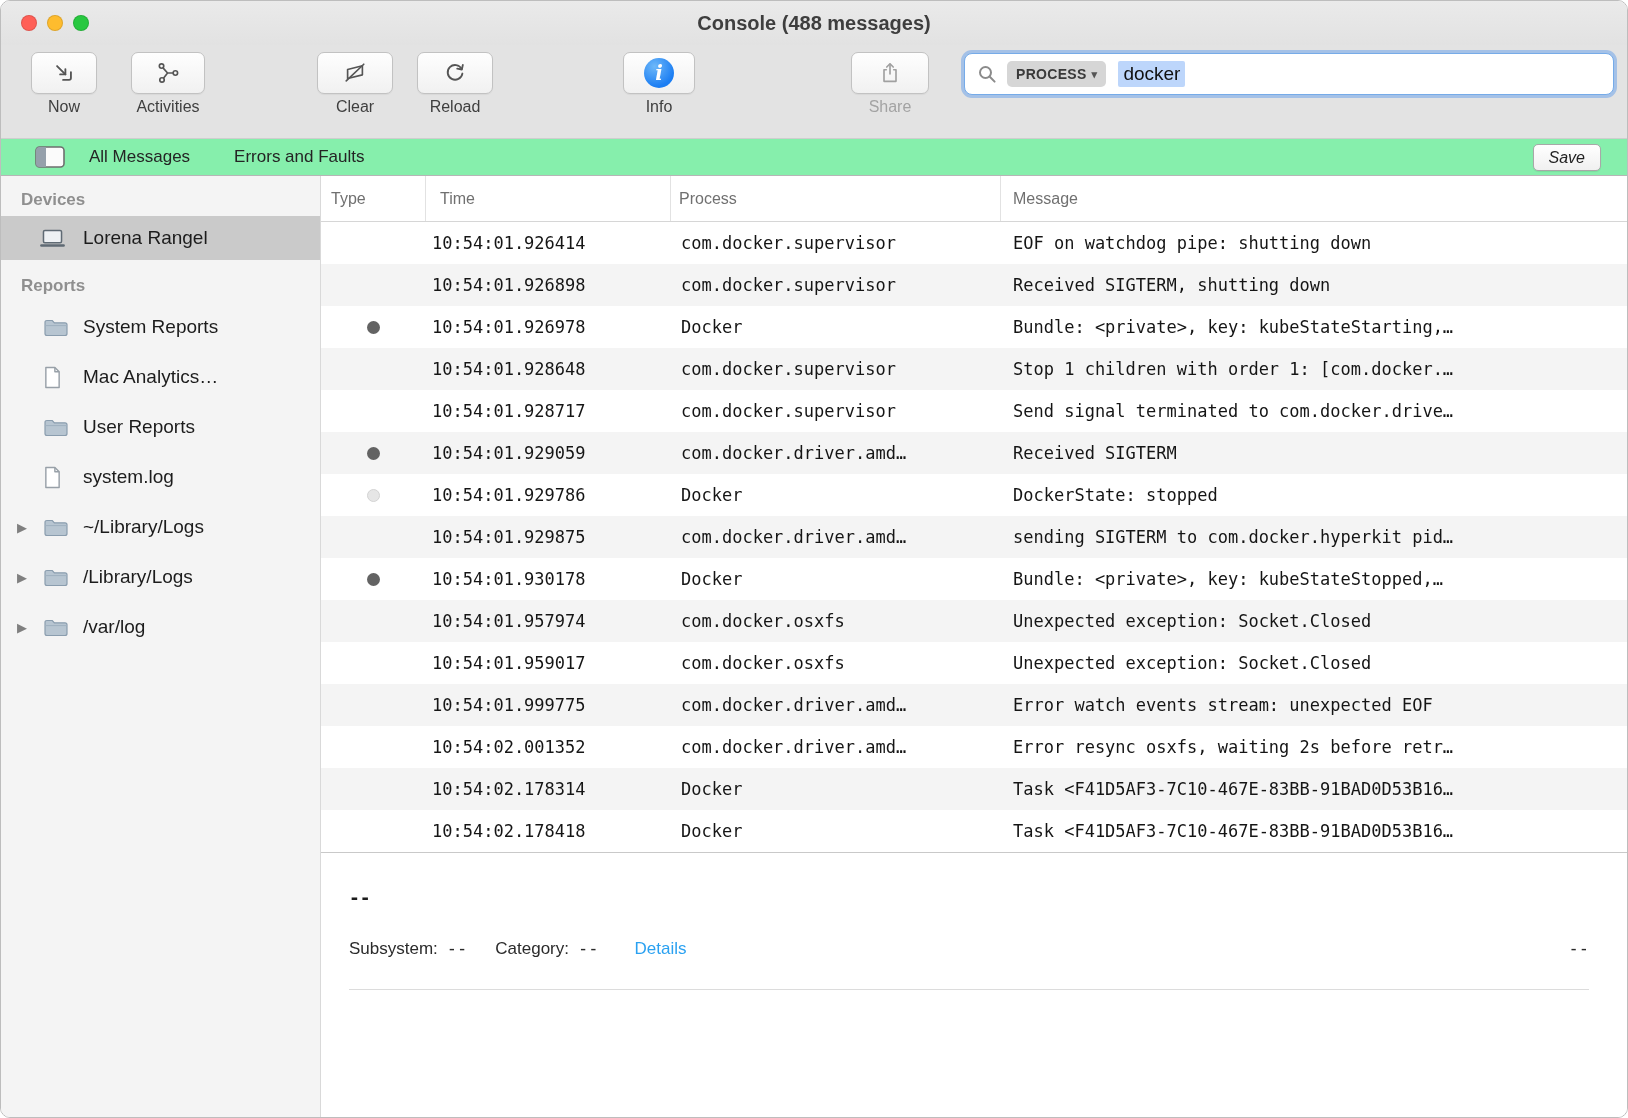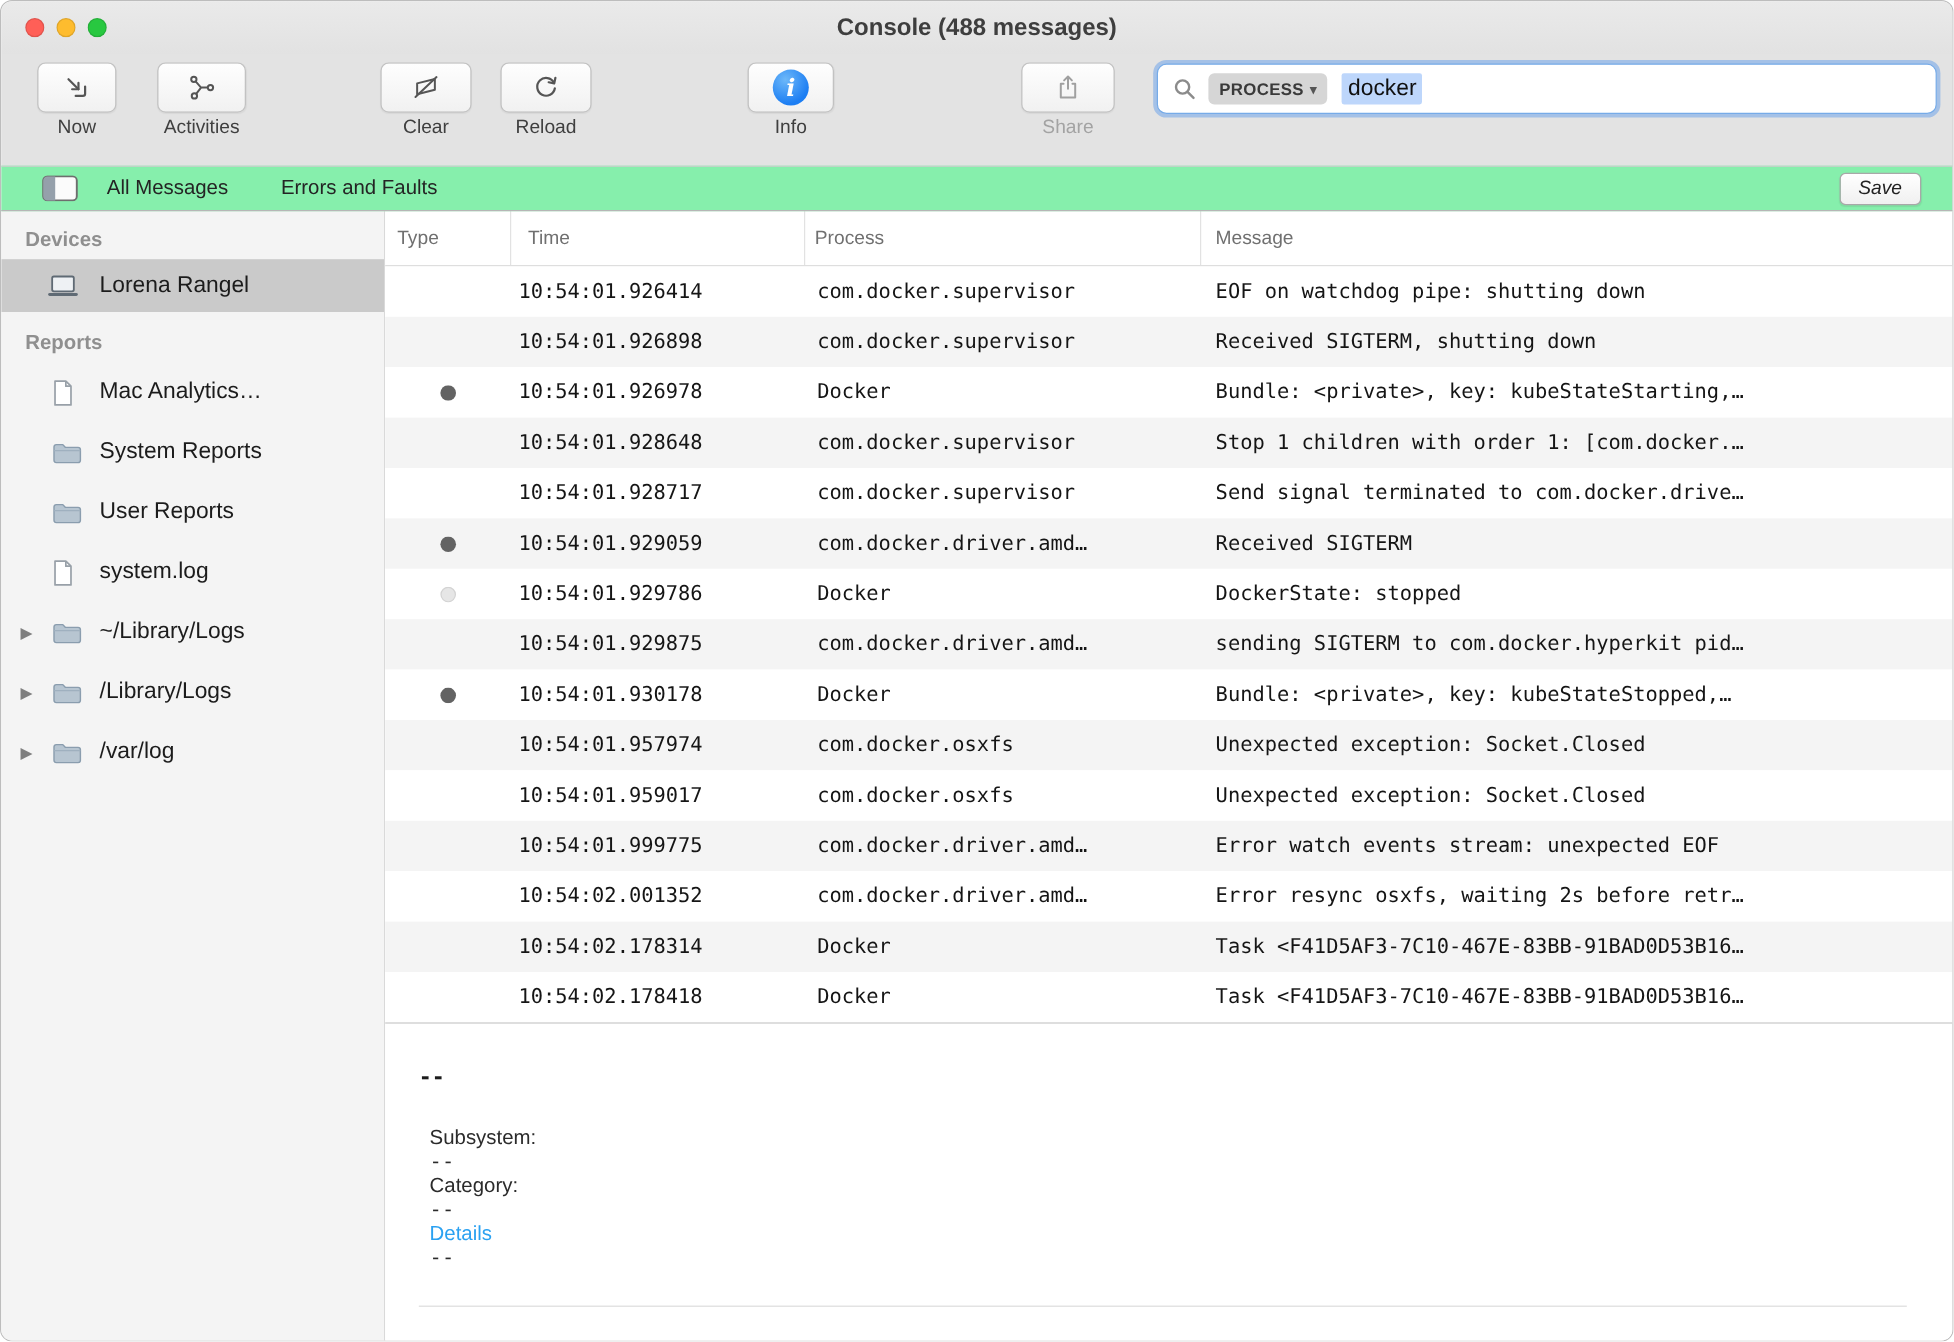--- a/index.html
+++ b/index.html
@@ -119,21 +119,21 @@
   .dot.dark  { background:var(--dot_dark); }
   .dot.light { background:var(--dot_light); border:1px solid #d3d3d3; }
   .dot.none  { visibility:hidden; }
 
   
   .detail { border-top:1px solid #c9c9c9; flex:1; padding:34px 38px 0 28px; }
   .detail-title {
     font-family:"DejaVu Sans Mono","Liberation Mono",monospace;
     font-size:18px; font-weight:bold; color:#1c1c1c;
   }
-  .detail-meta { display:flex; align-items:baseline; margin-top:30px; font-size:17px; color:#2b2b2b;flex-direction:column; }
+  .detail-meta { display:flex; align-items:baseline; margin-top:30px; font-size:17px; color:#2b2b2b; }
   .meta-label { font-weight:400; }
   .meta-value { font-family:"DejaVu Sans Mono","Liberation Mono",monospace; margin:0 28px 0 9px; }
   .details-link { color:var(--details_link_blue); margin-left:8px; cursor:default; }
   .meta-spacer { flex:1; }
   .meta-right { font-family:"DejaVu Sans Mono","Liberation Mono",monospace; }
   .detail-rule { margin-top:30px; border-top:1px solid #dcdcdc; height:0; }
 
   svg { display:block; }
 </style>
 </head>
@@ -249,38 +249,38 @@
           <rect x="4.5" y="1.5" width="19" height="13" rx="1.5" fill="#eef1f4" stroke="#5f6a74" stroke-width="1.6"></rect>
           <rect x="1" y="16" width="26" height="2.6" rx="1.3" fill="#5f6a74"></rect>
         </svg>
         <span class="sb-label">Lorena Rangel</span>
       </div>
       <div class="sb-header">Reports</div>
       <div>
           <div class="sb-item">
     <span class="disc" style="visibility: hidden;"></span>
     <span class="sb-icon">
+      <svg viewBox="0 0 26 21" width="26" height="21">
+        <path d="M2 5.5 Q2 3.5 4 3.5 H9.3 L11.4 5.8 H22 Q24 5.8 24 7.8 V16.5 Q24 18.5 22 18.5 H4 Q2 18.5 2 16.5 Z" fill="#b7c5d1" stroke="#8a9dae" stroke-width="1.2"></path>
+        <path d="M2 8.6 H24" stroke="#9fb0bf" stroke-width="1"></path>
+      </svg>
+
+    </span>
+    <span class="sb-label">System Reports</span>
+  </div>
+          <div class="sb-item">
+    <span class="disc" style="visibility: hidden;"></span>
+    <span class="sb-icon">
 
       <svg viewBox="0 0 20 24" width="19" height="23">
         <path d="M3 1.5 H12.5 L17 6 V22.5 H3 Z" fill="#ffffff" stroke="#98a0a8" stroke-width="1.5" stroke-linejoin="round"></path>
         <path d="M12.5 1.5 V6 H17" fill="none" stroke="#98a0a8" stroke-width="1.5" stroke-linejoin="round"></path>
       </svg>
     </span>
     <span class="sb-label">Mac Analytics…</span>
-  </div>
-          <div class="sb-item">
-    <span class="disc" style="visibility: hidden;"></span>
-    <span class="sb-icon">
-      <svg viewBox="0 0 26 21" width="26" height="21">
-        <path d="M2 5.5 Q2 3.5 4 3.5 H9.3 L11.4 5.8 H22 Q24 5.8 24 7.8 V16.5 Q24 18.5 22 18.5 H4 Q2 18.5 2 16.5 Z" fill="#b7c5d1" stroke="#8a9dae" stroke-width="1.2"></path>
-        <path d="M2 8.6 H24" stroke="#9fb0bf" stroke-width="1"></path>
-      </svg>
-
-    </span>
-    <span class="sb-label">System Reports</span>
   </div>
           <div class="sb-item">
     <span class="disc" style="visibility: hidden;"></span>
     <span class="sb-icon">
       <svg viewBox="0 0 26 21" width="26" height="21">
         <path d="M2 5.5 Q2 3.5 4 3.5 H9.3 L11.4 5.8 H22 Q24 5.8 24 7.8 V16.5 Q24 18.5 22 18.5 H4 Q2 18.5 2 16.5 Z" fill="#b7c5d1" stroke="#8a9dae" stroke-width="1.2"></path>
         <path d="M2 8.6 H24" stroke="#9fb0bf" stroke-width="1"></path>
       </svg>
 
     </span>

